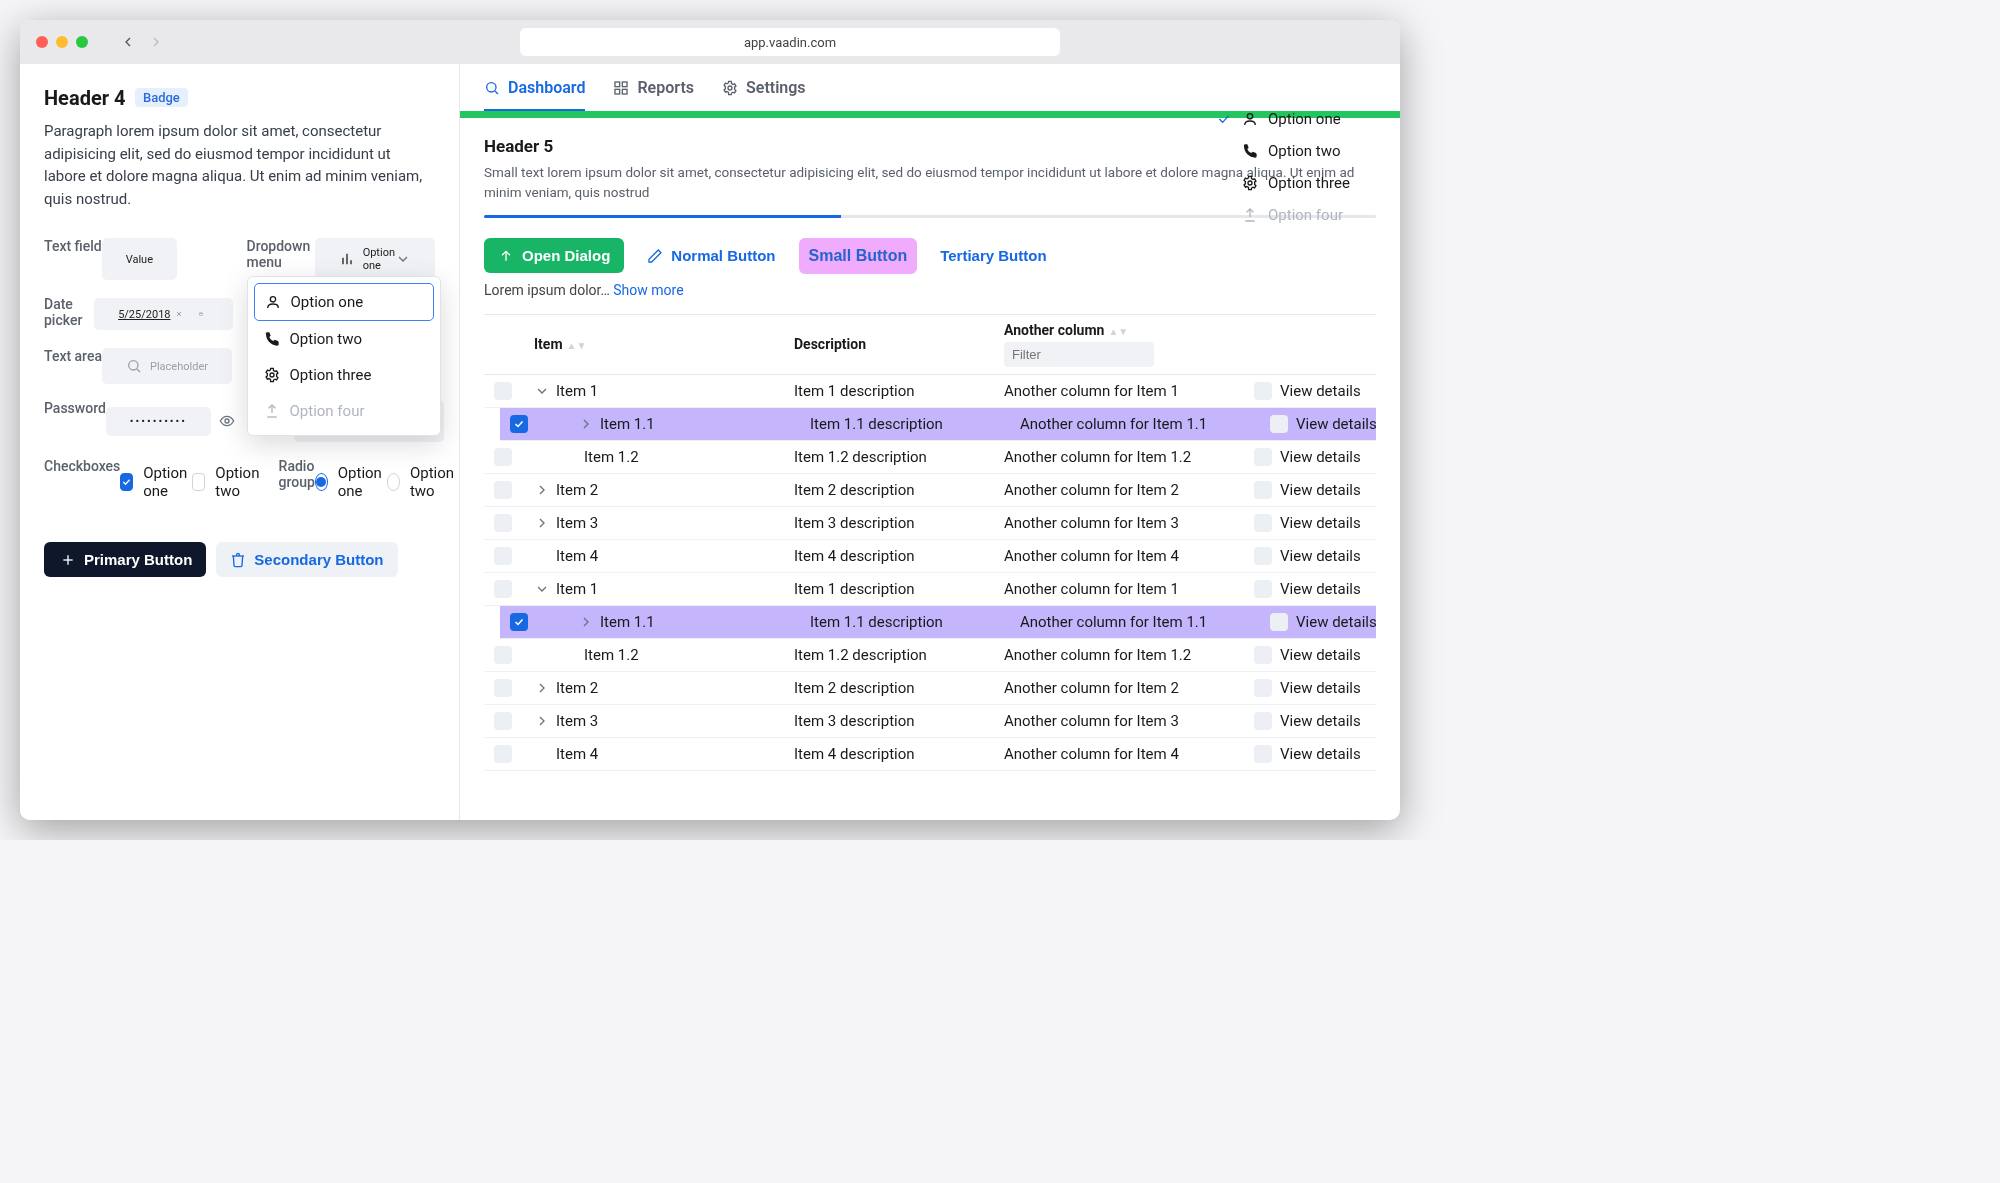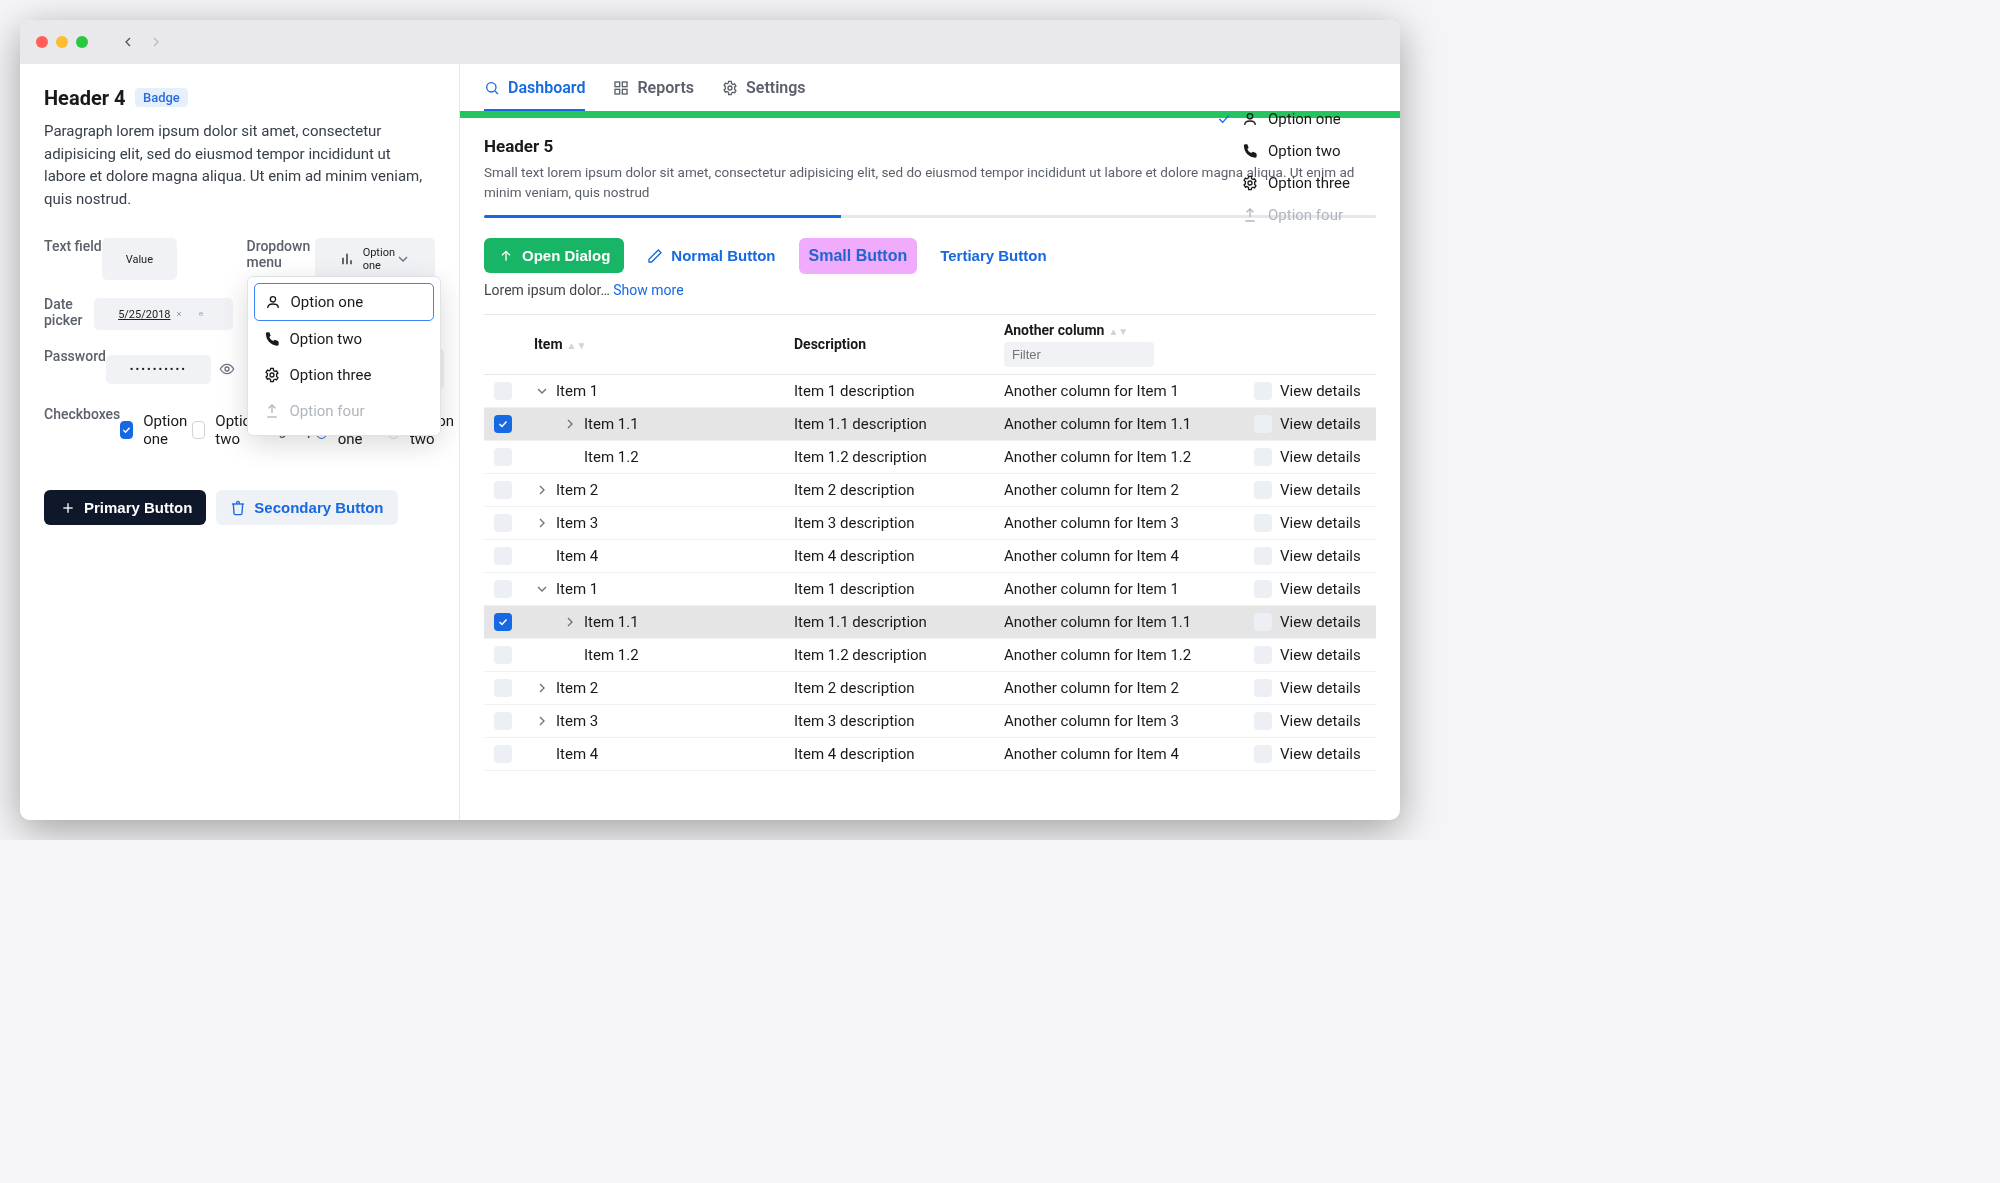--- a/index.html
+++ b/index.html
@@ -188,21 +188,21 @@
   grid-template-columns: 40px 260px 210px 250px 150px;
   align-items:center;
   padding:7px 10px;
   font-size:15px;
   border-bottom:1px solid #eef0f3;
 }
 .ghead { font-weight:700; font-size:14px; color:#1a1a1a; border-bottom:1px solid #e5e7eb; }
 .ghead .col { display:flex; flex-direction:column; gap:4px; }
 .ghead .sorter { color:#cfd4da; font-size:10px; margin-left:4px;}
 .ghead input.filter { background:#f0f2f5; border:none; border-radius:4px; padding:5px 8px; font-size:13px; width:150px;}
-.grow.selected { background:#e5e5e5; }
+.grow.selected { background:#c4b5fd;margin-left:16px; }
 .grow .itemcell { display:flex; align-items:center; gap:6px; }
 .grow .indent1 { padding-left:28px; }
 .cb { width:18px; height:18px; border-radius:4px; background:#eceff3; display:flex; align-items:center; justify-content:center;}
 .cb.on { background:#1668e3; color:#fff; }
 .viewcell { display:flex; align-items:center; gap:8px; color:#1a1a1a;}
 .viewcell .cb { }
 .tree-toggle { color:#6b7280; width:16px; display:inline-flex; justify-content:center;}
 
 svg { width:100%; height:100%; }
 .icon svg { stroke:currentColor; fill:none; stroke-width:2; }
@@ -226,20 +226,21 @@
           </span>
         </div>
       <div class="navbtn disabled">
           <span class="icon">
             <svg viewBox="0 0 24 24">
               <polyline points="9 18 15 12 9 6"></polyline>
             </svg>
           </span>
         </div>
     </div>
+    <div class="url">app.vaadin.com</div>
   </div>
 
   <div class="content">
     <div class="sidebar">
       <div>
         <h4 class="header4">Header 4</h4>
         <span class="badge">Badge</span>
       </div>
       <p class="para">Paragraph lorem ipsum dolor sit amet, consectetur adipisicing elit, sed do eiusmod tempor incididunt ut labore et dolore magna aliqua. Ut enim ad minim veniam, quis nostrud.</p>
 
@@ -330,20 +331,32 @@
                         <line x1="16" y1="3" x2="16" y2="7"></line>
                       </svg>
                     </span>
                 </span>
               </div>
             </div>
           </div>
           <div class="field"></div>
         </div>
 
+        <div class="field full">
+          <span class="label">Text area</span>
+          <div class="textarea">
+            <span class="icon">
+                <svg viewBox="0 0 24 24">
+                  <circle cx="11" cy="11" r="7"></circle>
+                  <line x1="21" y1="21" x2="16.5" y2="16.5"></line>
+                </svg>
+              </span>
+            <span>Placeholder</span>
+          </div>
+        </div>
 
         <div class="row2">
           <div class="field">
             <span class="label">Password</span>
             <div class="password-row">
               <div class="input">••••••••••</div>
               <span class="icon eye">
                   <svg viewBox="0 0 24 24">
                     <path d="M2 12s4-7 10-7 10 7 10 7-4 7-10 7-10-7-10-7z"></path>
                     <circle cx="12" cy="12" r="3"></circle>

